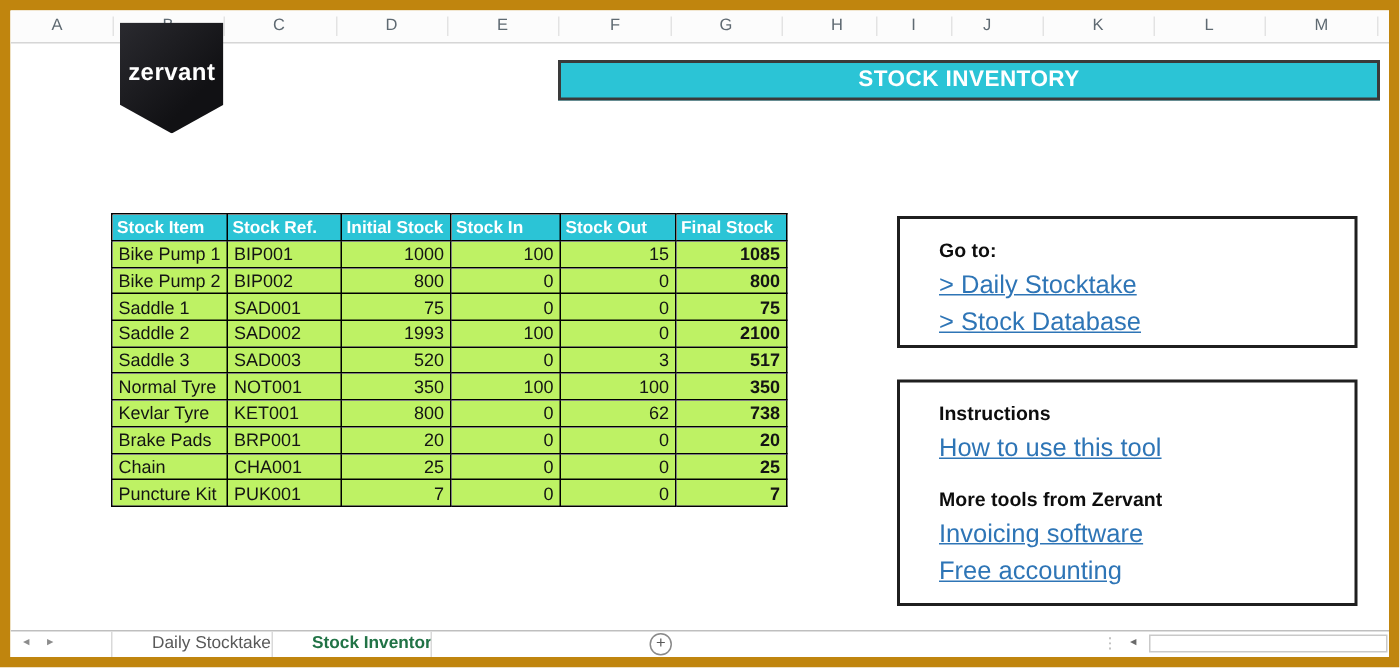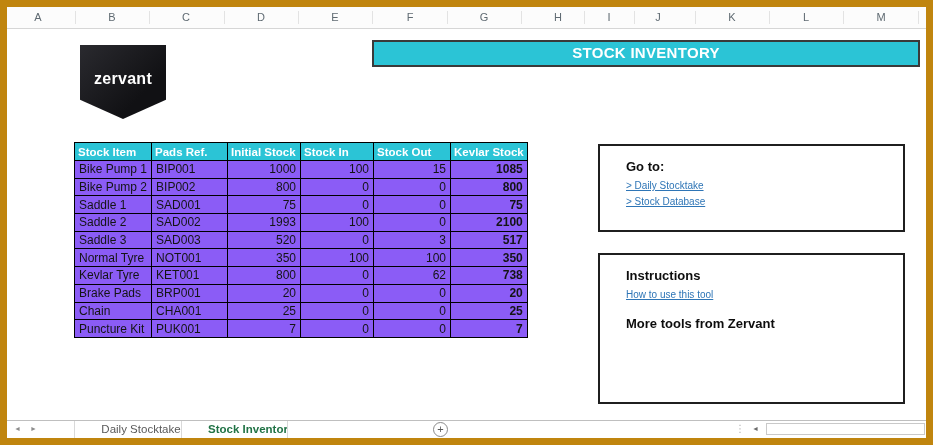--- a/index.html
+++ b/index.html
@@ -8,49 +8,49 @@
 
   .frame { position:absolute; inset:0; border:7px solid #C0850E; background:#fff; }
   .inner { position:relative; width:100%; height:100%; overflow:hidden; background:#fff; }
 
   
   .colheaders { position:absolute; left:0; top:0; right:0; height:22px; background:#fcfcfc; border-bottom:1px solid #d6d6d6; }
   .colletter { position:absolute; top:0; height:21px; line-height:21px; width:30px; margin-left:-15px; text-align:center; font-size:11px; color:#5f6a72; }
   .colsep { position:absolute; top:4px; bottom:4px; width:1px; background:#e3e3e3; }
 
   
-  .logo { position:absolute; left:73px; top:38px; width:86px; height:74px;
+  .logo { position:absolute; left:73px; top:8px; width:69px; height:74px;
           background:linear-gradient(135deg,#2a2a2f 0%,#111114 70%);
           -webkit-clip-path:polygon(0 0,100% 0,100% 74%,50% 100%,0 74%);
           clip-path:polygon(0 0,100% 0,100% 74%,50% 100%,0 74%); }
   .logo span { position:absolute; left:0; right:0; top:25px; text-align:center; color:#fff;
                font-size:16px; font-weight:bold; letter-spacing:.3px; }
 
   
   .banner { position:absolute; left:365px; top:33px; width:548px; height:27px; background:#2BC4D6;
             border:2px solid #3a3a3a; text-align:center; line-height:22px; color:#fff;
             font-weight:bold; font-size:15px; letter-spacing:.3px; }
 
   
   table.stock { position:absolute; left:67px; top:135px; border-collapse:collapse; table-layout:fixed; font-size:12px; }
   table.stock th { background:#2BC4D6; color:#fff; font-weight:bold; text-align:left;
                    border:1px solid #000; height:18px; padding:0 3px; font-size:11.5px; white-space:nowrap; overflow:hidden; }
   table.stock td { border:1px solid #000; height:17.7px; padding:0 4px; color:#141414;
-                   background:#8b5cf6; white-space:nowrap; overflow:hidden; }
+                   background:#bef264; white-space:nowrap; overflow:hidden; }
   td.num  { text-align:right; }
   td.final{ text-align:right; font-weight:bold; }
 
   
   .panel { position:absolute; left:591px; width:307px; border:2px solid #1f1f1f; background:#fff; }
   .panel.goto { top:137px; height:88px; }
   .panel.info { top:246px; height:151px; }
   .pad { padding:13px 10px 0 26px; }
   .ptitle { font-weight:bold; font-size:13px; color:#0d0d0d; margin-bottom:6px; }
   .ptitle.more { margin-top:16px; }
-  a.plink { display:block; color:#2E75B6; text-decoration:underline; font-size:10px;
+  a.plink { display:block; color:#2E75B6; text-decoration:underline; font-size:17px;
             margin-bottom:5px; cursor:pointer; width:max-content; }
 
   
   .tabbar { position:absolute; left:0; right:0; bottom:0; height:18px; background:#fff;
             border-top:1px solid #bfbfbf; font-size:11.5px; }
   .navarrow { position:absolute; top:4px; font-size:7px; color:#8c8c8c; cursor:pointer; }
   .tab { position:absolute; top:0; height:18px; line-height:17px; text-align:center; color:#595959;
          border-right:1px solid #d9d9d9; cursor:pointer; white-space:nowrap; overflow:hidden;padding-left:26px; }
   .tab.first { border-left:1px solid #d9d9d9; }
   .tab.active { color:#217346; font-weight:bold; }
@@ -106,25 +106,25 @@
         <col style="width:75px">
           <col style="width:76px">
           <col style="width:73px">
         <col style="width:73px">
           <col style="width:77px">
           <col style="width:74px">
       </colgroup>
       <thead>
           <tr>
             <th>Stock Item</th>
-            <th>Pads Ref.</th>
+            <th>Stock Ref.</th>
             <th>Initial Stock</th>
             <th>Stock In</th>
             <th>Stock Out</th>
-            <th>Kevlar Stock</th>
+            <th>Final Stock</th>
           </tr>
         </thead>
       <tbody>
           <tr>
             <td class="">Bike Pump 1</td>
             <td class="">BIP001</td>
             <td class="num">1000</td>
             <td class="num">100</td>
             <td class="num">15</td>
             <td class="final">1085</td>
@@ -212,20 +212,24 @@
             <a class="plink">&gt; Stock Database</a>
           </div>
       </div>
     </div>
 
     <div class="panel info">
       <div class="pad">
         <div class="ptitle">Instructions</div>
         <a class="plink">How to use this tool</a>
         <div class="ptitle more">More tools from Zervant</div>
+        <div>
+            <a class="plink">Invoicing software</a>
+            <a class="plink">Free accounting</a>
+          </div>
       </div>
     </div>
 
     <div class="tabbar">
       <span class="navarrow" style="left:7px">◄</span>
       <span class="navarrow" style="left:23px">►</span>
       <span class="addtab">+</span>
       <span class="dots">⋮</span>
       <span class="scroll-left">◄</span>
       <div class="hscroll"></div>

